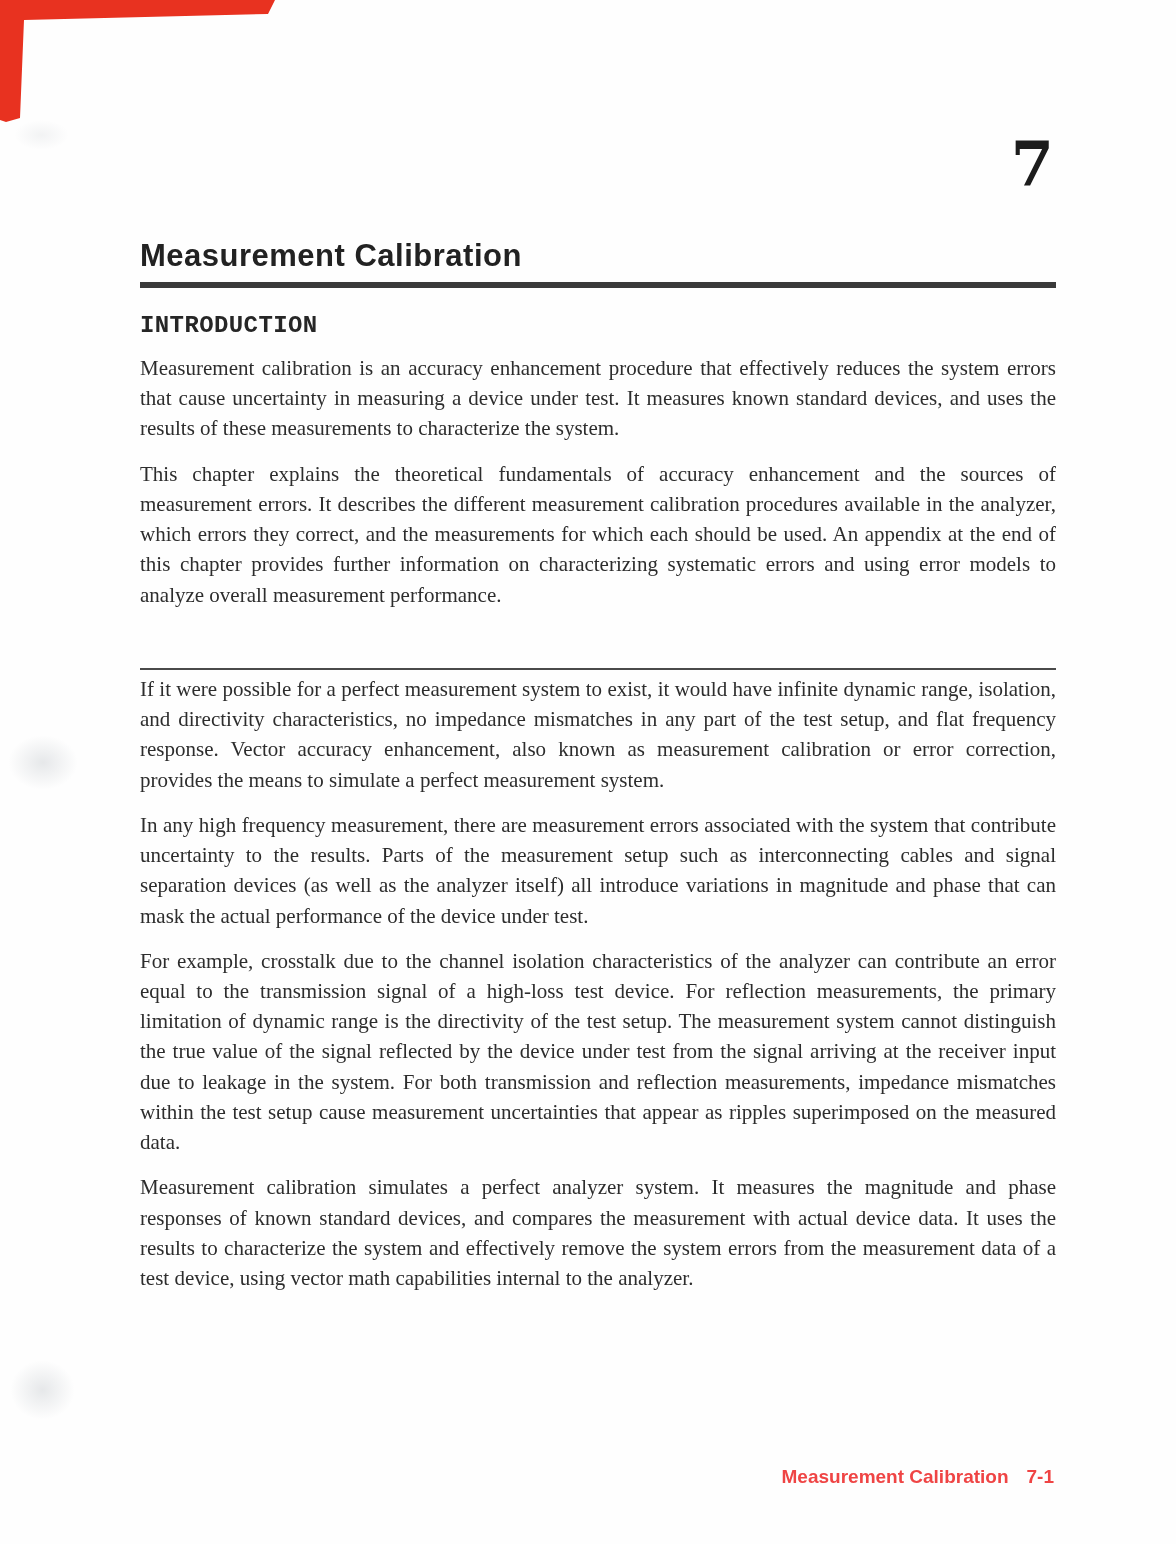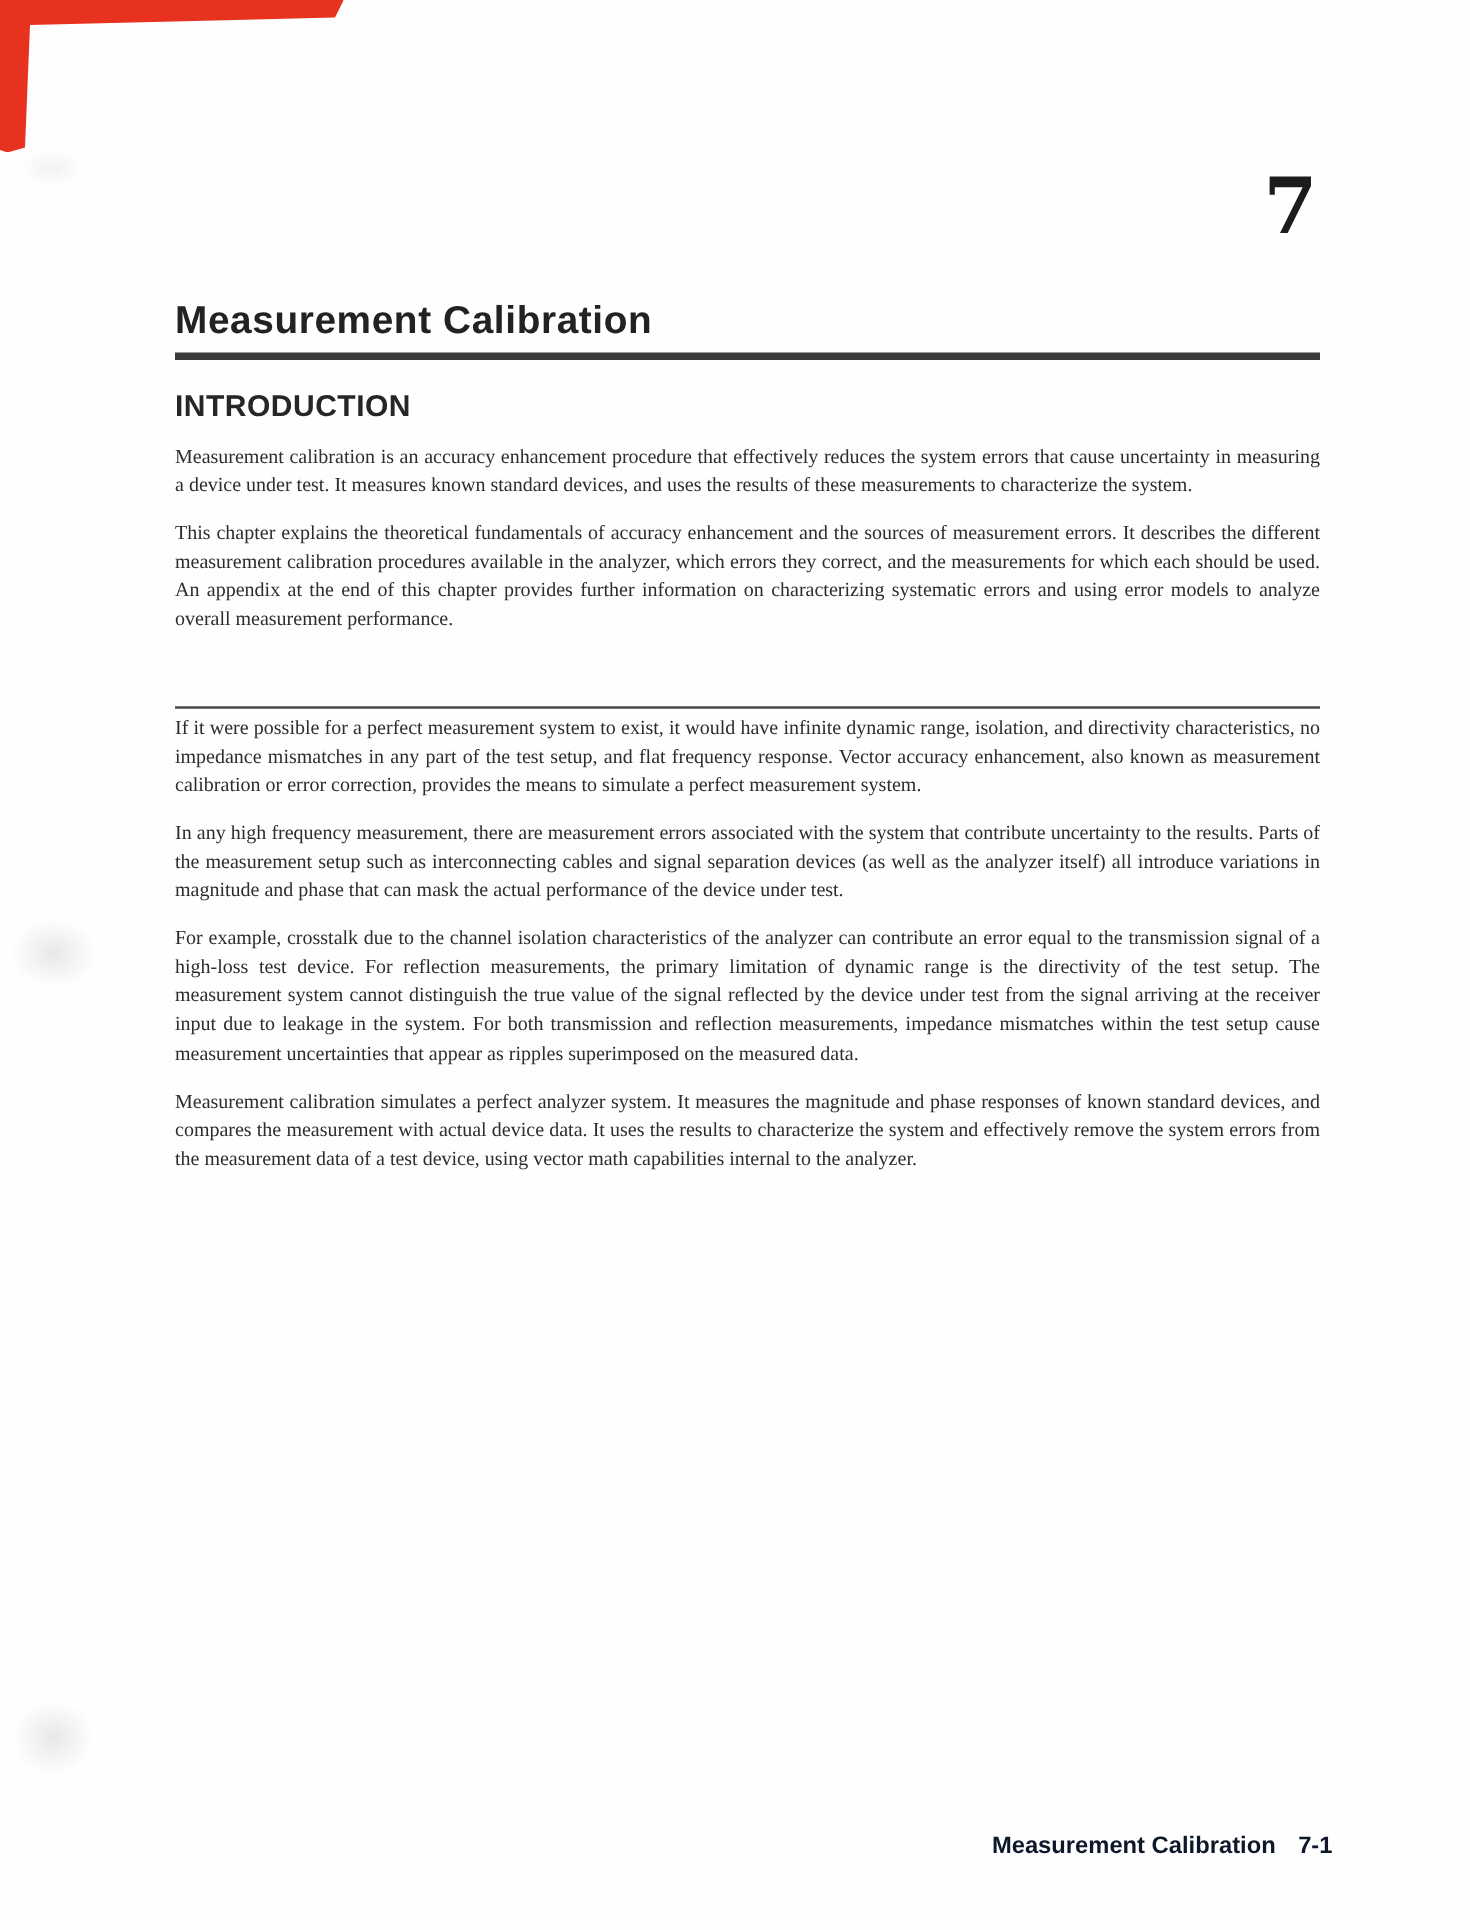--- a/index.html
+++ b/index.html
@@ -67,43 +67,43 @@
     margin: 0 0 24px 0;
     border: none;
   }
   .rule-thin {
     height: 2px;
     background: #4a4a4a;
     margin: 58px 0 4px 0;
     border: none;
   }
   .section-heading {
-    font-family: Liberation Sans, sans-serif;
+    font-family: Liberation Mono, monospace;
     font-weight: bold;
     font-size: 24px;
     letter-spacing: 0.4px;
     color: #262626;
     margin: 0 0 14px 0;
   }
   .body-para {
-    font-size: 16px;
+    font-size: 21px;
     line-height: 1.44;
     text-align: justify;
     margin: 0 0 15px 0;
     color: #2d2d2d;
   }
 
   .footer {
     position: absolute;
-    right: 110px;
+    right: 122px;
     top: 1466px;
     font-family: "Liberation Sans", sans-serif;
     font-weight: bold;
     font-size: 19px;
-    color: #0f172a;
+    color: #ef4444;
   }
   .footer .footer-page { margin-left: 18px; }
 </style>
 </head>
 <body>
 
 <div class="page">
 
   <div class="scan-corner"></div>
   <div class="smudge smudge-1"></div>

